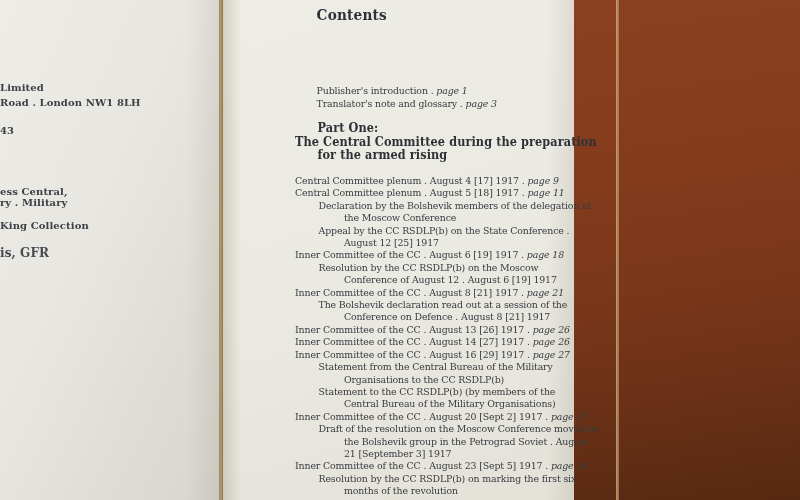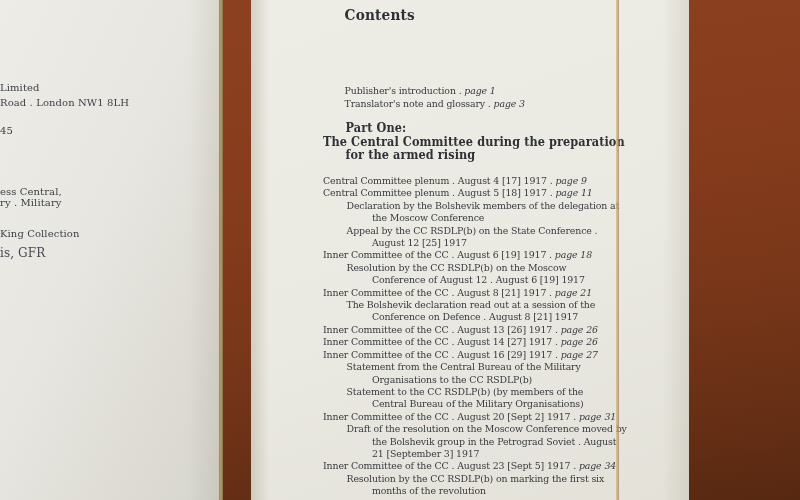--- a/index.html
+++ b/index.html
@@ -9,41 +9,41 @@
     background:linear-gradient(172deg,#8d4120 0%,#873d1d 35%,#7a3719 62%,#662f15 85%,#572811 100%);
   }
   .scene{position:absolute;inset:0;}
 
   
   .page-left{
     position:absolute;left:0;top:0;width:220px;height:500px;
     background:
       linear-gradient(90deg,rgba(0,0,0,0) 85%,rgba(95,85,60,0.10) 100%),
       linear-gradient(115deg,#edece7 0%,#e7e6e0 45%,#dedcd5 75%,#d6d5ce 100%);
+    font-weight: bold;
   }
   .frag{
     position:absolute;left:0;white-space:nowrap;
     font-size:10px;color:#3d4147;letter-spacing:.1px;
   }
   .frag.small{font-size:12px;color:#474b52;}
 
   
   .gutter{
     position:absolute;left:219px;top:0;width:4px;height:500px;
     background:linear-gradient(90deg,#9c8255 0%,#b99d6c 45%,#85704a 100%);
   }
 
   
   .page-right{
-    position:absolute;left:223px;top:0;width:438px;height:500px;
+    position:absolute;left:223px;top:0;width:351px;height:500px;
     background:
       linear-gradient(90deg,rgba(110,92,62,0.20) 0px,rgba(255,255,255,0) 18px),
       linear-gradient(270deg,rgba(105,90,65,0.12) 0px,rgba(255,255,255,0) 26px),
       linear-gradient(160deg,#edece5 0%,#eae9e2 55%,#e3e1d8 100%);
-    margin-left: 28px;
   }
   .page-edge{
     position:absolute;left:616px;top:0;width:3px;height:500px;
     background:linear-gradient(90deg,#d9bd90 0%,#a97f4e 100%);
     opacity:.75;
   }
 
   .rp-content{
     position:absolute;left:72px;top:0;width:340px;height:500px;
     transform:scaleX(0.94);transform-origin:left top;
@@ -72,24 +72,24 @@
   .pg{font-style:italic;}
 </style>
 </head>
 <body>
 
 <div class="scene">
 
   <div class="page-left">
     <div class="frag" style="top:82px">Limited</div>
     <div class="frag" style="top:97px">Road . London NW1 8LH</div>
-    <div class="frag" style="top:125px">45</div>
+    <div class="frag" style="top:125px">43</div>
     <div class="frag" style="top:186px">ess Central,</div>
     <div class="frag" style="top:197px">ry . Military</div>
-    <div class="frag" style="top:228px">King Collection</div>
+    <div class="frag" style="top:220px">King Collection</div>
     <div class="frag small" style="top:246px">is, GFR</div>
   </div>
 
   <div class="gutter"></div>
 
   <div class="page-right">
     <div class="rp-content">
 
       <div class="contents-title">Contents</div>
 

